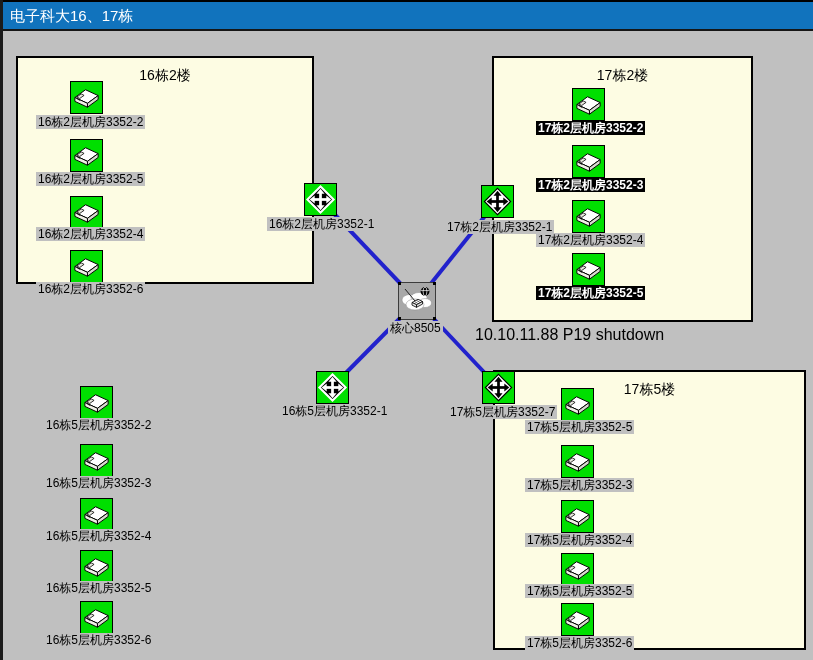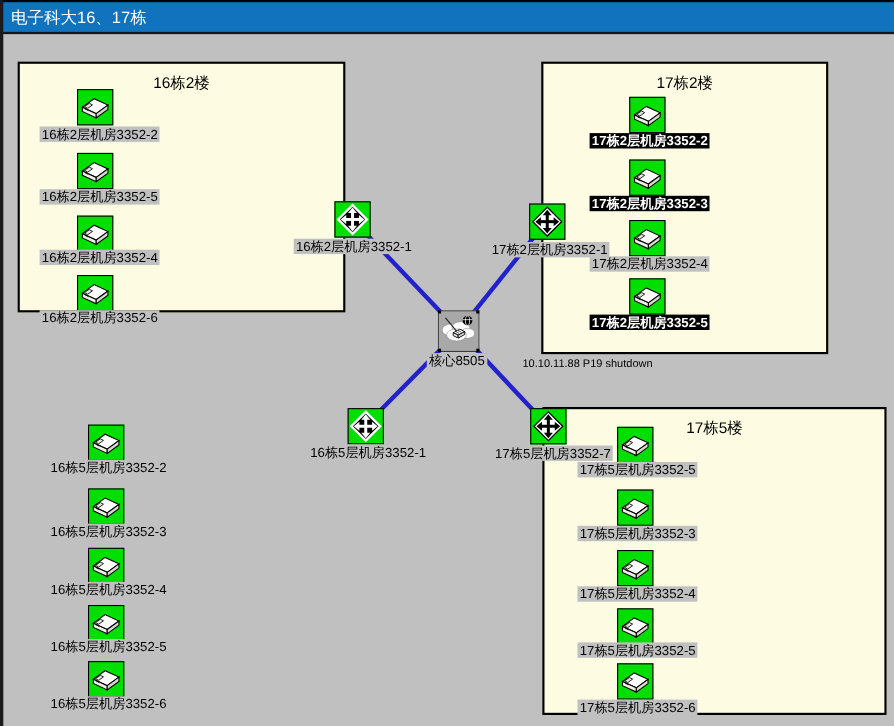--- a/index.html
+++ b/index.html
@@ -13,21 +13,21 @@
   .panel-title{position:absolute;width:100%;top:9px;text-align:center;font-size:14px;color:#000;}
   .links{position:absolute;left:0;top:0;z-index:2;}
   .node{position:absolute;width:33px;height:33px;background:#00df00;border:1px solid #000;
         box-sizing:border-box;z-index:4;}
   .node svg{display:block;width:100%;height:100%;}
   .corenode{position:absolute;width:38px;height:38px;z-index:4;}
   .corenode svg{display:block;width:100%;height:100%;}
   .nodelabel{position:absolute;z-index:6;font-size:12px;line-height:14px;height:14px;
              padding:0 2px;background:#c0c0c0;color:#000;white-space:nowrap;}
   .nodelabel.down{background:#000;color:#fff;font-weight:bold;}
-  .annotation{position:absolute;z-index:6;font-size:10px;color:#000;white-space:nowrap;}
+  .annotation{position:absolute;z-index:6;font-size:16px;color:#000;white-space:nowrap;}
   .defs{position:absolute;width:0;height:0;overflow:hidden;}
 </style>
 </head>
 <body>
 
 <svg class="defs" aria-hidden="true">
   <symbol id="sym-switch" viewBox="0 0 32 32">
     <path d="M4,16 L15,8 L28,14 L17,22 Z" fill="#ffffff" stroke="#000" stroke-width="1"></path>
     <path d="M4,16 L17,22 L17,26 L4,20 Z" fill="#efefe6" stroke="#000" stroke-width="1"></path>
     <path d="M17,22 L28,14 L28,18 L17,26 Z" fill="#d9d9d0" stroke="#000" stroke-width="1"></path>

